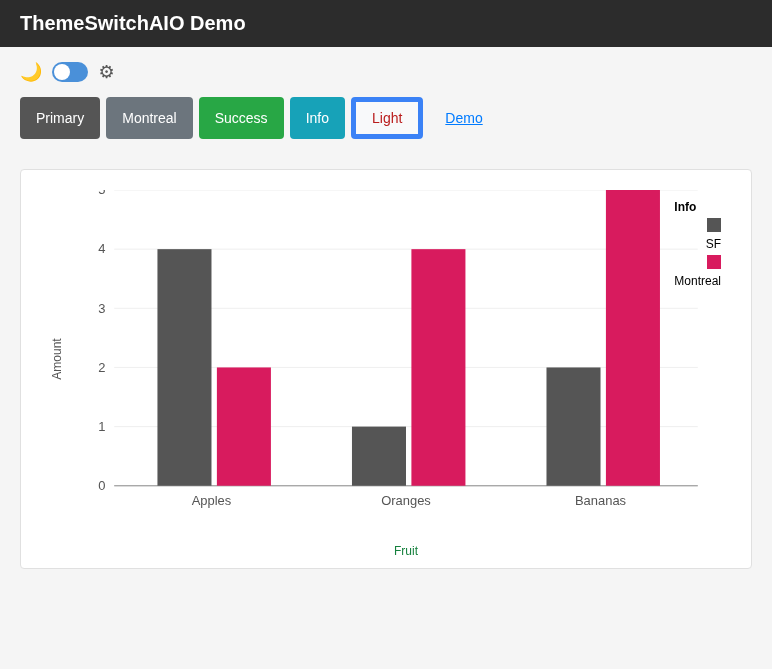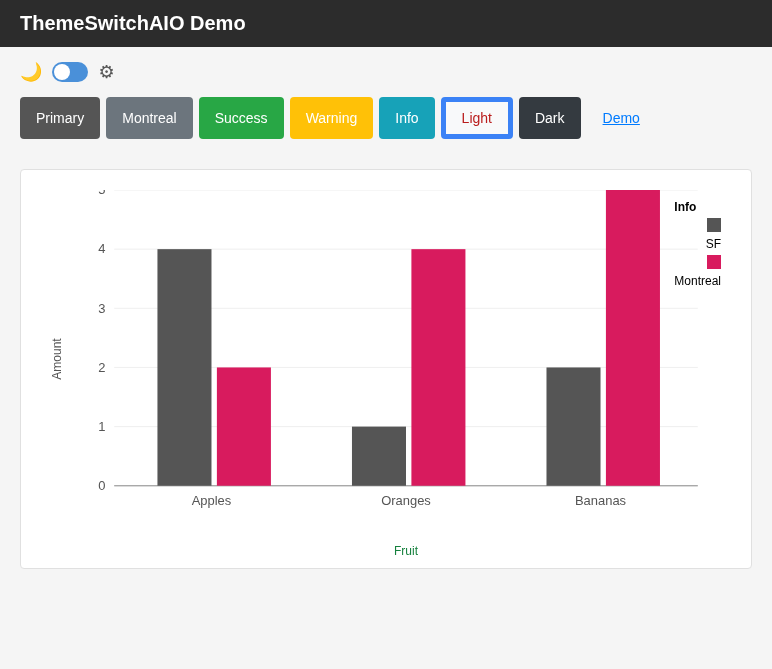--- a/index.html
+++ b/index.html
@@ -136,24 +136,22 @@
   <div class="toggle-switch">
     <div class="toggle-knob"></div>
   </div>
   <span class="gear-icon">⚙</span>
 </div>
 
 <div class="buttons-row">
   <button class="btn btn-primary">Primary</button>
   <button class="btn btn-secondary">Montreal</button>
   <button class="btn btn-success">Success</button>
-  <button class="btn btn-warning">Warning</button>
   <button class="btn btn-info">Info</button>
   <button class="btn btn-light">Light</button>
-  <button class="btn btn-dark">Dark</button>
   <button class="btn btn-link">Demo</button>
 </div>
 
 <div class="chart-container">
   <div class="chart-area">
     <span class="axis-label-y">Amount</span>
     <span class="axis-label-x">Fruit</span>
     
     <svg class="chart-svg" viewBox="0 0 620 320" preserveAspectRatio="none">
 

